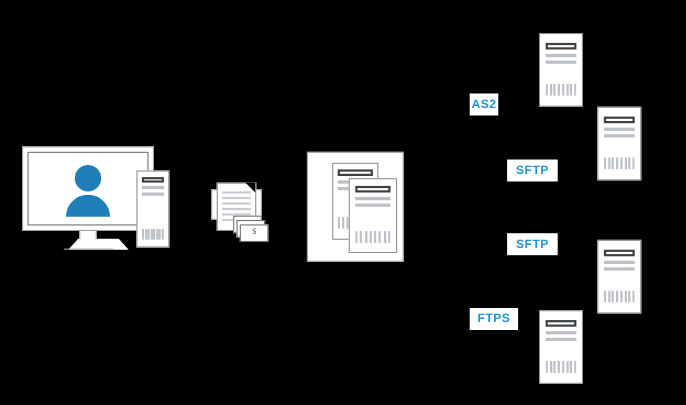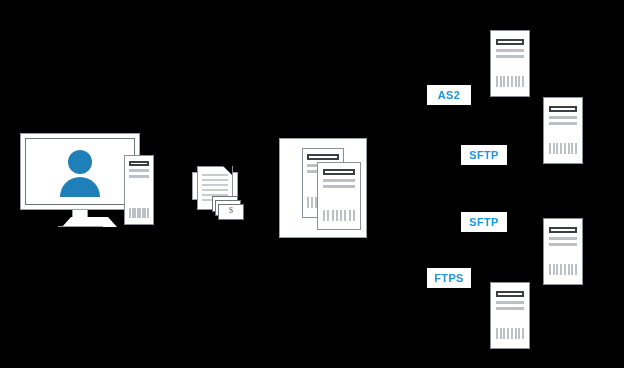--- a/index.html
+++ b/index.html
@@ -141,24 +141,24 @@
           <i></i>
           <i></i>
           <i></i>
           <i></i>
           <i></i>
           <i></i>
       </div>
     </div>
   </div>
 
-  <div class="badge" id="badge-as2" style="left: 427px; top: 85px; width: 44px; height: 20px;">AS2</div>
+  <div class="badge" id="badge-as2" style="left: 427px; top: 85px; width: 26px; height: 20px;">AS2</div>
   <div class="badge" id="badge-sftp1" style="left: 461px; top: 145px; width: 46px; height: 20px;">SFTP</div>
   <div class="badge" id="badge-sftp2" style="left: 461px; top: 212px; width: 46px; height: 20px;">SFTP</div>
-  <div class="badge" id="badge-ftps" style="left: 427px; top: 268px; width: 44px; height: 20px;">FTPS</div>
+  <div class="badge" id="badge-ftps" style="left: 427px; top: 280px; width: 44px; height: 20px;">FTPS</div>
 
   <div class="tower" id="p-tower-1">
     <div class="bay" style="left:5px;top:8px;right:5px;height:6px;"></div>
     <div class="bar" style="left:5px;top:18px;right:5px;height:3px;"></div>
     <div class="bar" style="left:5px;top:24px;right:5px;height:3px;"></div>
     <div class="grille" style="left:5px;bottom:9px;right:5px;height:11px;">
       <i></i>
         <i></i>
         <i></i>
         <i></i>

